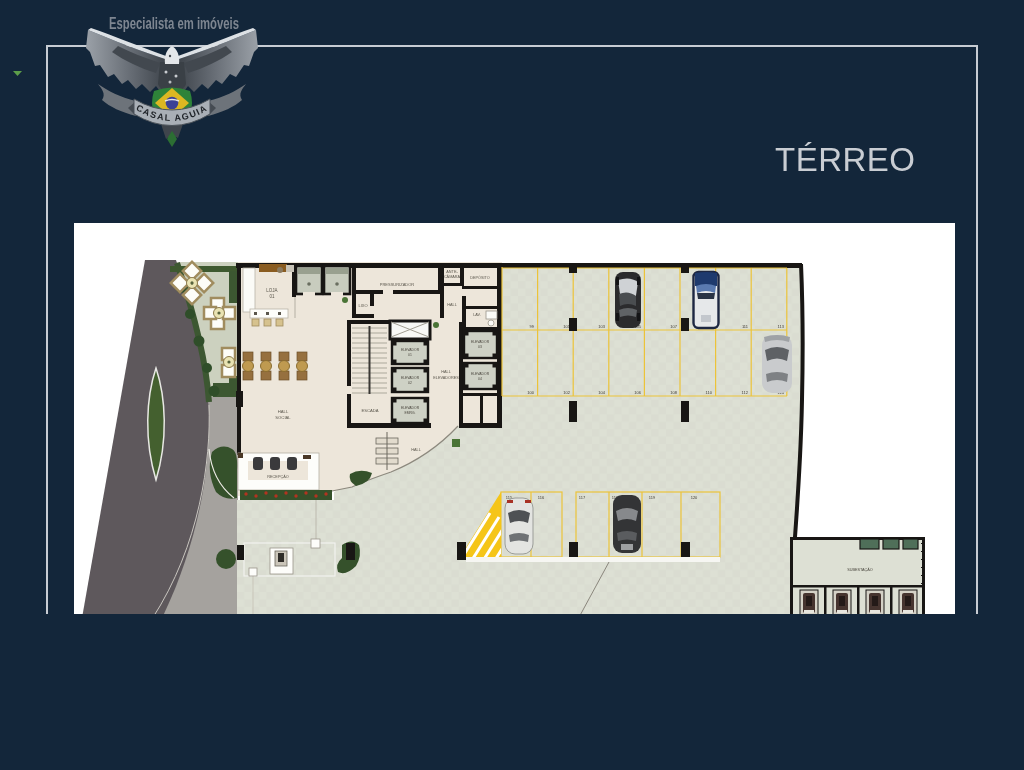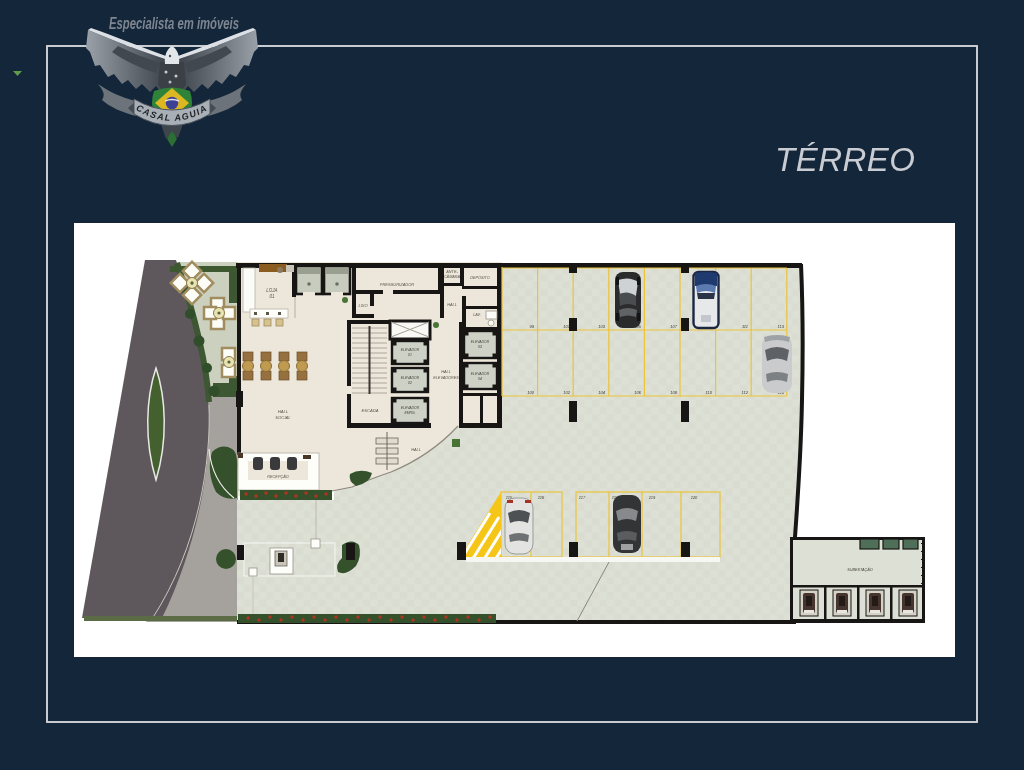--- a/index.html
+++ b/index.html
@@ -1,16 +1,16 @@
 <!DOCTYPE html>
 <html><head>
 <meta charset="utf-8">
 <style>
 html,body{margin:0;padding:0;background:#13263a;}
-#page{position:relative;width:1024px;height:770px;background:#c4b5fd;overflow:hidden;font-style:italic;}
+#page{position:relative;width:1024px;height:614px;background:#c4b5fd;overflow:hidden;}
 svg{display:block;}
 text{font-family:"Liberation Sans",sans-serif;}
 </style>
 </head>
 <body>
 <div id="page">
 <svg width="1024" height="770" viewBox="0 0 1024 770">
 <defs>
 <pattern id="tile" width="14.8" height="14.8" patternUnits="userSpaceOnUse">
 <rect width="14.8" height="14.8" fill="none"></rect>

